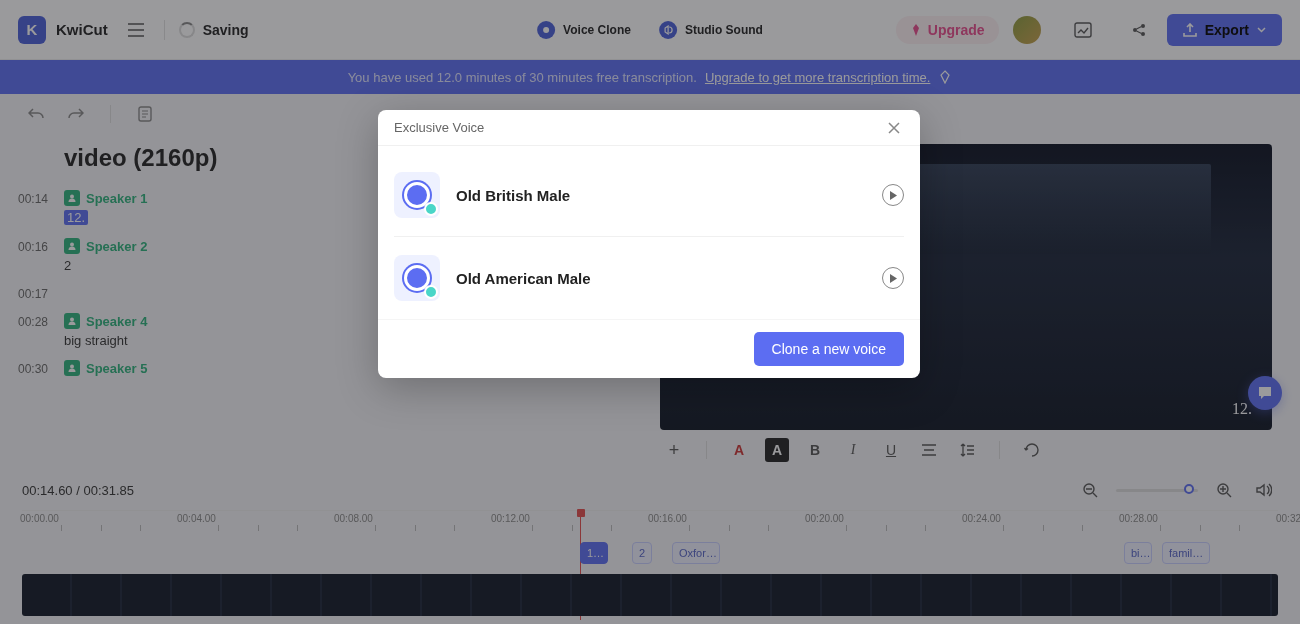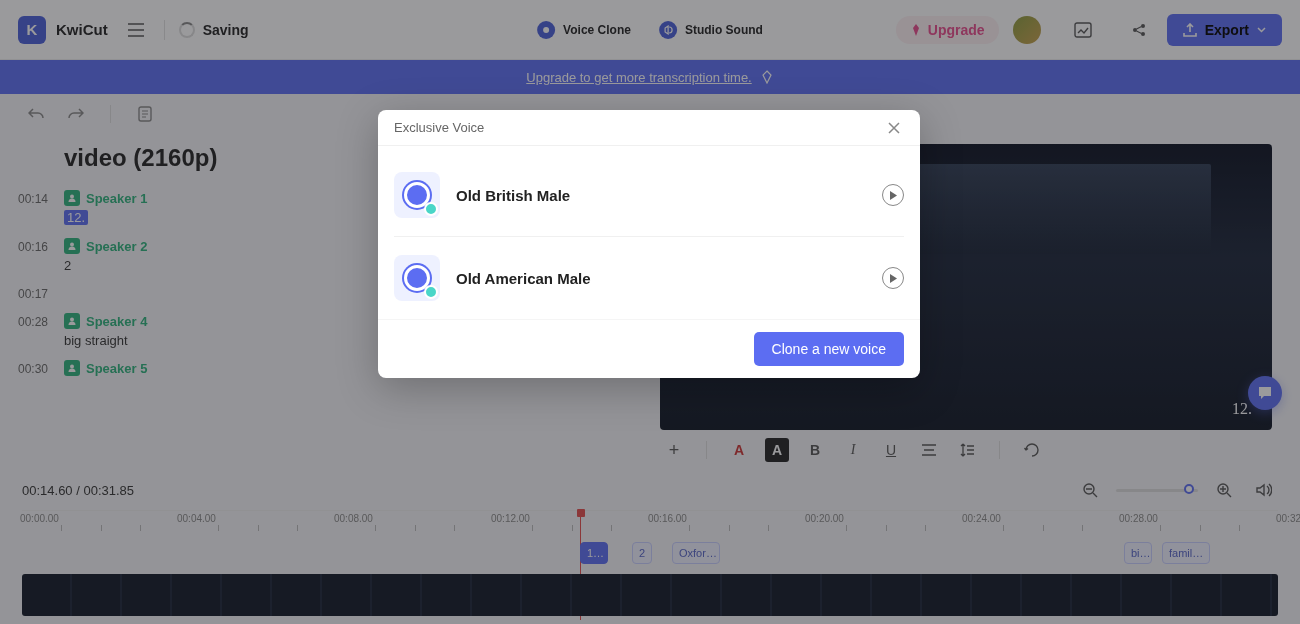--- a/index.html
+++ b/index.html
@@ -172,20 +172,21 @@
         <span>
           <svg width="9" height="6" viewBox="0 0 9 6">
               <path d="M1 1l3.5 3.5L8 1" stroke="#fff" stroke-width="1.5" fill="none"></path>
             </svg>
         </span>
       </div>
     </div>
   </div>
 
   <div class="banner">
+    <span>You have used 12.0 minutes of 30 minutes free transcription.</span>
     <a>Upgrade to get more transcription time.</a>
     <span>
       <svg width="14" height="14" viewBox="0 0 14 14">
           <path d="M7 1l4 4-4 8-4-8z" stroke="#fff" fill="none" stroke-width="1.2"></path>
         </svg>
     </span>
   </div>
 
   <div class="toolbar">
     <div class="icon-btn">

